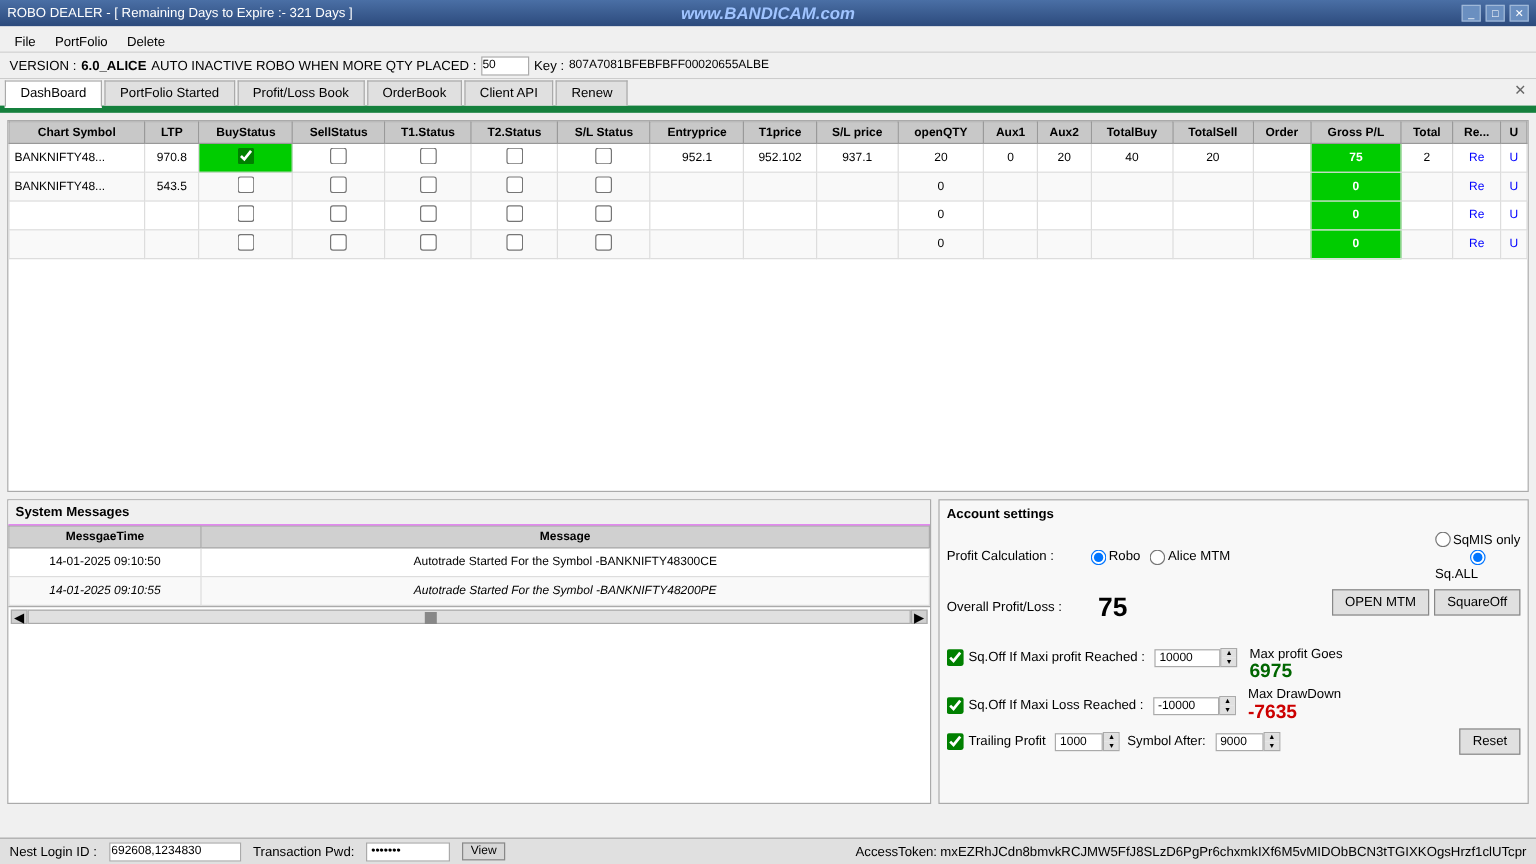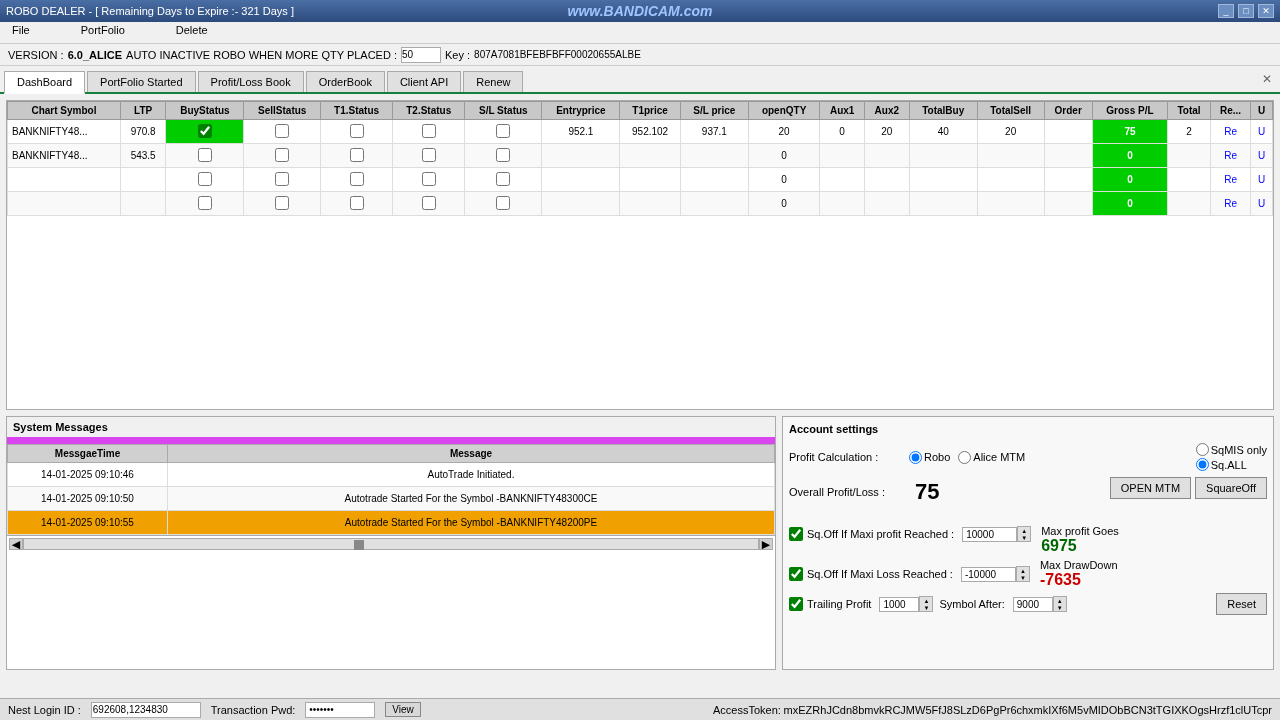--- a/index.html
+++ b/index.html
@@ -30,24 +30,23 @@
       width: 16px; height: 14px; background: #6a8fc0; border: 1px solid #a0b8d8;
       color: white; font-size: 9px; display: flex; align-items: center; justify-content: center;
       cursor: pointer;
     }
 
     
     #menubar {
       background: #f0f0f0;
       height: 22px;
       display: flex;
-      align-items: flex-start;
+      align-items: flex-end;
       padding: 0 4px;
       border-bottom: 1px solid #ccc;
-      gap: 35px;
     }
     .menu-item {
       padding: 2px 8px;
       cursor: pointer;
       color: #000;
     }
 
     
     #versionbar {
       background: #f0f0f0;
@@ -60,21 +59,21 @@
       gap: 4px;
     }
 
     
     #tabbar {
       background: #f0f0f0;
       height: 28px;
       display: flex;
       align-items: flex-end;
       padding: 0 4px;
-      border-bottom: 2px solid #15803d;
+      border-bottom: 6px solid #15803d;
       position: relative;
     }
     .tab {
       padding: 4px 12px;
       border: 1px solid #aaa;
       border-bottom: none;
       background: #e0e0e0;
       cursor: pointer;
       margin-right: 2px;
       font-size: 11px;
@@ -136,35 +135,35 @@
     #sys-messages {
       flex: 0 0 770px;
       margin: 0 6px 6px 6px;
       border: 1px solid #aaa;
       background: white;
     }
     #sys-messages-header {
       padding: 4px 6px;
       font-weight: bold;
       background: #f0f0f0;
-      border-bottom: 7px solid #d946ef;
+      border-bottom: 1px solid #d946ef;
     }
     #messages-table { width: 100%; border-collapse: collapse; }
     #messages-table thead th {
       background: #d0d0d0;
       border: 1px solid #aaa;
       padding: 3px;
       text-align: center;
     }
     #messages-table tbody td {
       border: 1px solid #ddd;
       padding: 2px 4px;
       font-size: 10px;
     }
-    .msg-row-highlight { background: #f0a000; }
+    .msg-row-highlight { background: #f0a000; font-style: italic; }
     #scrollbar-container {
       border-top: 1px solid #aaa;
       padding: 2px;
       display: flex;
       align-items: center;
     }
     .scroll-track {
       flex: 1;
       height: 12px;
       background: #e0e0e0;
@@ -484,24 +483,20 @@
     <div id="sys-messages">
       <div id="sys-messages-header">System Messages</div>
       <table id="messages-table">
         <thead>
           <tr>
             <th style="width:160px;">MessgaeTime</th>
             <th>Message</th>
           </tr>
         </thead>
         <tbody id="messages-body">
-        <tr>
-      <td>14-01-2025 09:10:46</td>
-      <td>AutoTrade Initiated.</td>
-    </tr>
             <tr>
       <td>14-01-2025 09:10:50</td>
       <td>Autotrade Started For the Symbol -BANKNIFTY48300CE</td>
     </tr>
             <tr class="msg-row-highlight">
       <td>14-01-2025 09:10:55</td>
       <td>Autotrade Started For the Symbol -BANKNIFTY48200PE</td>
     </tr>
           </tbody>
       </table>
@@ -526,21 +521,21 @@
         <label style="display:flex;align-items:center;gap:2px;">
           <input type="radio" name="profit_calc" style="">
           <span>Alice MTM</span>
         </label>
 
         <div style="margin-left:auto; display:flex; flex-direction:column; gap:2px;">
           <label style="display:flex;align-items:center;gap:2px;">
             <input type="radio" name="sq_type" style="">
             <span>SqMIS only</span>
           </label>
-          <label style="display:flex;align-items:center;gap:2px;">
+          <label style="display:flex;gap:2px;flex-direction:column;">
             <input type="radio" name="sq_type" checked="" style="">
             <span>Sq.ALL</span>
           </label>
         </div>
       </div>
 
       <div class="acct-row">
         <span class="acct-label">Overall Profit/Loss :</span>
         <span class="profit-value">75</span>
 

